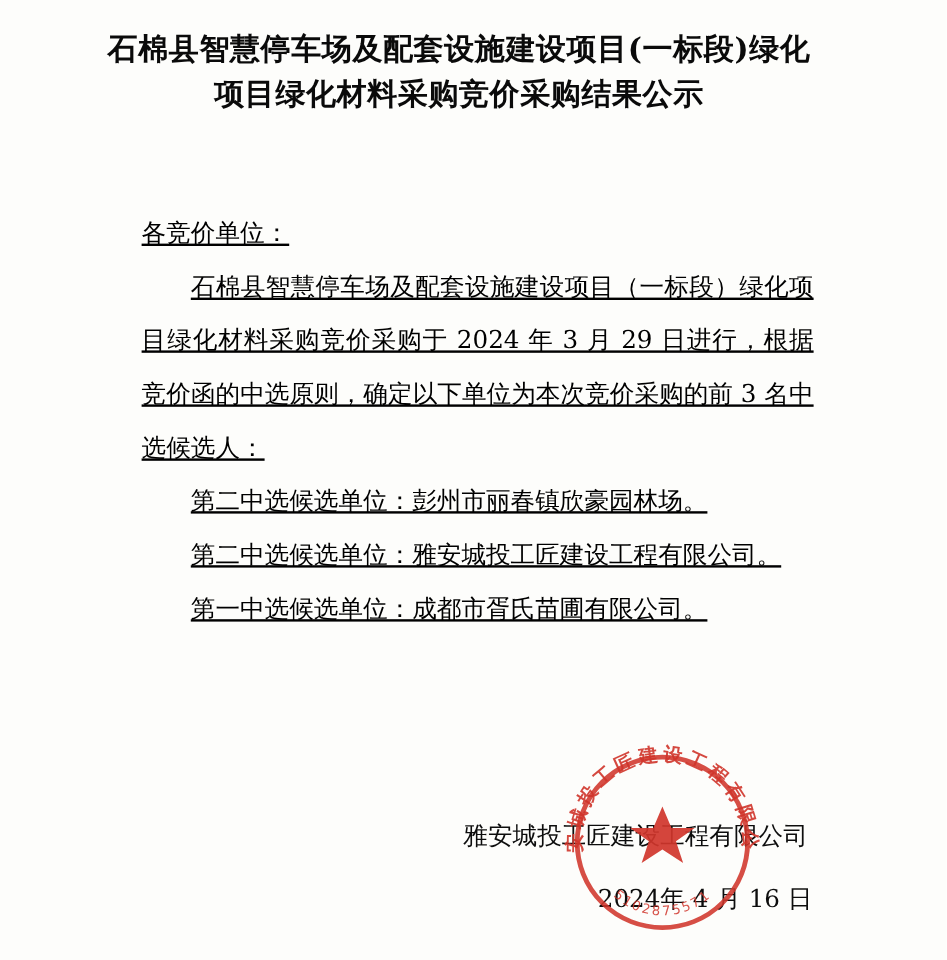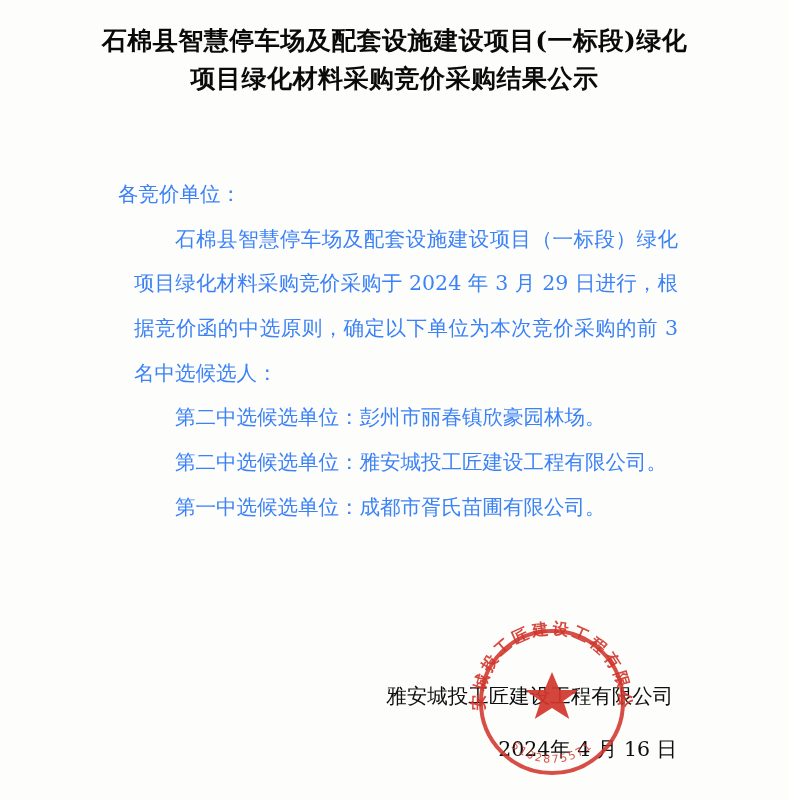--- a/index.html
+++ b/index.html
@@ -18,48 +18,48 @@
 
   .page {
     position: absolute;
     inset: 0;
     background: #fdfdfb;
   }
 
   .doc-title {
     position: absolute;
     top: 22px;
-    left: 92px;
+    left: 80px;
     width: 605px;
     text-align: center;
     font-size: 25px;
     font-weight: bold;
     line-height: 1.52;
     letter-spacing: 0.5px;
     color: #0a0a0a;
   }
 
   .body-block {
     position: absolute;
     top: 172px;
     left: 118px;
     width: 560px;
     font-size: 20.5px;
     line-height: 2.18;
-    color: #3b82f6;
+    color: #000000;
+    text-decoration: underline;
   }
 
   .para {
     margin: 0;
     text-align: justify;
     text-justify: inter-ideograph;
   }
   .para.indent {
     text-indent: 2em;
-    margin-left: 16px;
   }
   .para.tight {
     text-align: left;
   }
 
   .sign-block {
     position: absolute;
     right: 112px;
     bottom: 30px;
     text-align: left;

